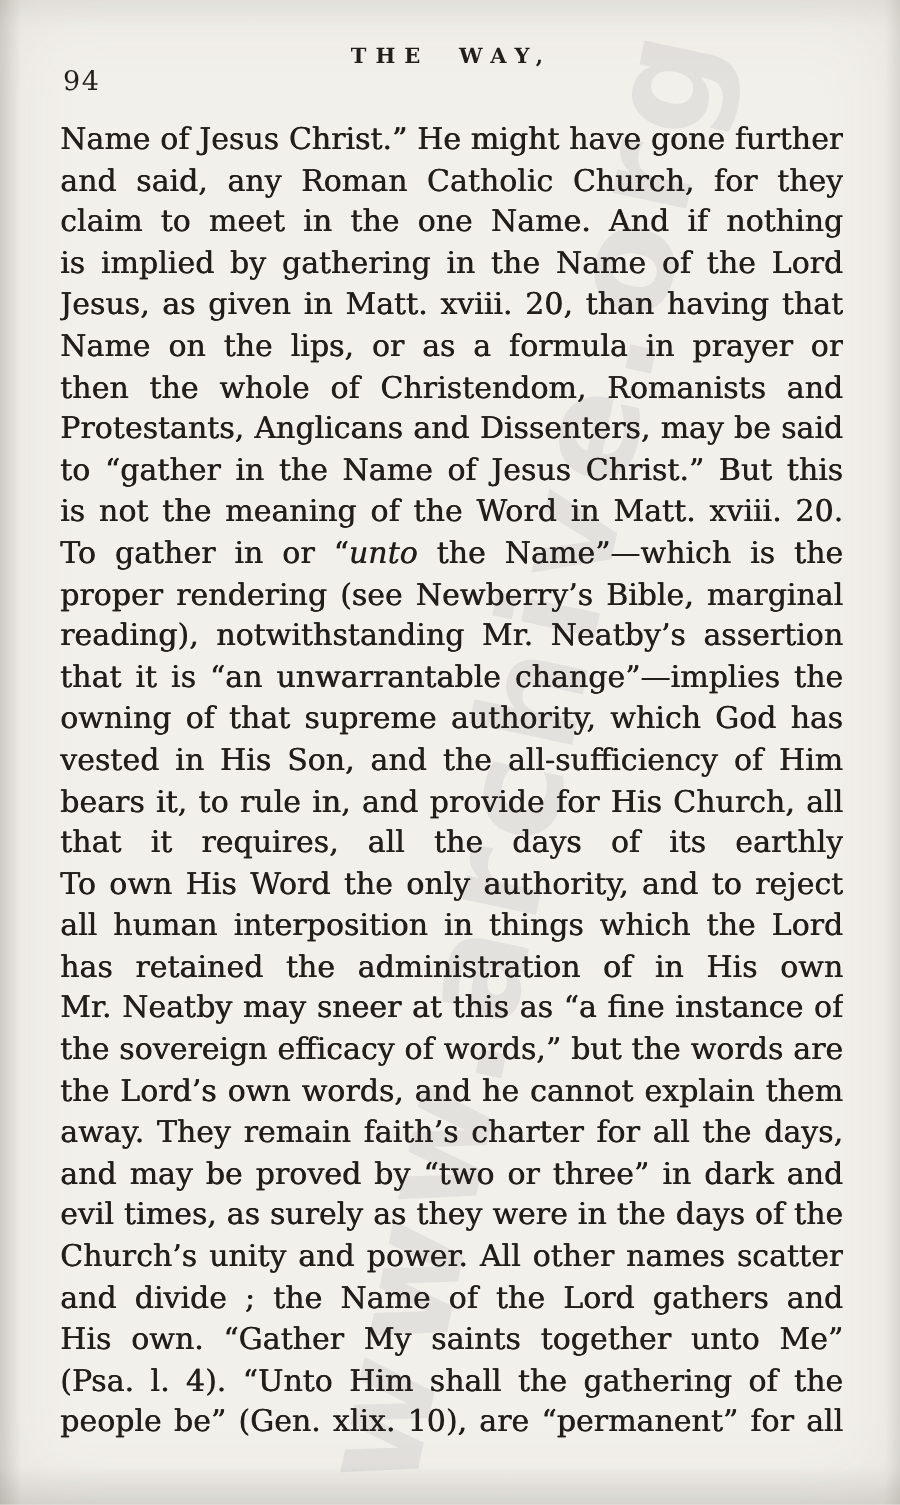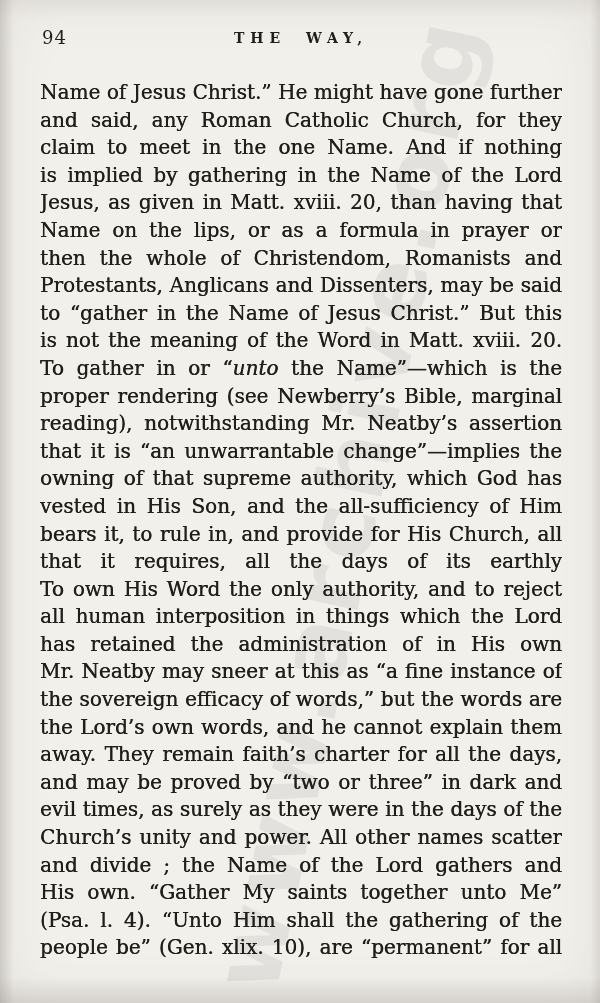--- a/index.html
+++ b/index.html
@@ -20,21 +20,21 @@
       linear-gradient(to bottom, rgba(60,55,50,0.05), rgba(60,55,50,0) 18px),
       #f2f0eb;
     box-shadow: inset 0 0 55px rgba(90,80,70,0.10);
   }
   .header{
     position:absolute;
     top:27px;left:42px;right:40px;
     height:24px;
   }
   .page-number{
-    position:absolute;left:0;top:0;
+    position:absolute;left:0;top:17px;
     font-size:18px;
     letter-spacing:1px;
   }
   .running-title{
     position:absolute;left:0;right:0;top:3px;
     text-align:center;
     font-size:14px;
     font-weight:bold;
     letter-spacing:6px;
     word-spacing:9px;

